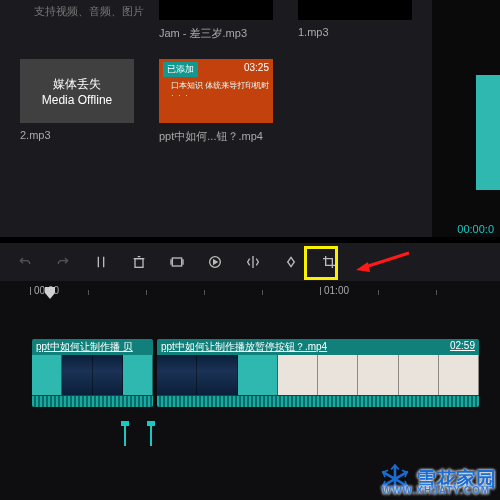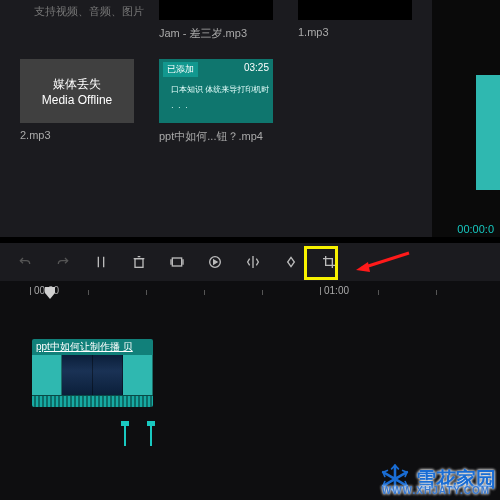--- a/index.html
+++ b/index.html
@@ -35,35 +35,35 @@
     white-space: nowrap; overflow: hidden; text-overflow: ellipsis;
     max-width: 114px;
   }
   .offline .thumb-box {
     background: #404040;
     display: flex; flex-direction: column;
     align-items: center; justify-content: center;
     color: #fff; font-size: 12px;
   }
   .pptthumb .thumb-box {
-    background: #0f766e;
+    background: #c2410c;
     position: relative;
   }
   .pptthumb .badge {
     position: absolute; left: 4px; top: 3px;
     background: #12988f; color: #fff;
     font-size: 9px; padding: 1px 4px;
   }
   .pptthumb .dur {
     position: absolute; right: 4px; top: 3px;
     color: #fff; font-size: 10px;
   }
   .pptthumb .lines {
     position: absolute; left: 12px; top: 22px;
-    color: #e6fffd; font-size: 8px; line-height: 18px;
+    color: #e6fffd; font-size: 8px; line-height: 10px;
   }
   .preview-strip {
     position: absolute; right: 0; top: 0; width: 68px; height: 237px;
     background: #0a0a0a;
     margin-top: 12px;
   }
   .preview-thing {
     position: absolute; right: 0; top: 63px; width: 24px; height: 115px;
     background: #2fb8b0;
   }
@@ -293,20 +293,37 @@
     </div>
     <div class="clip-body">
       <div class="frame teal"></div>
       <div class="frame"></div>
       <div class="frame"></div>
       <div class="frame teal"></div>
     </div>
     <div class="clip-wave"></div>
   </div>
 
+  <div class="clip" style="left:157px; width:322px;">
+    <div class="clip-head">
+      <span>ppt中如何让制作播放暂停按钮？.mp4</span>
+      <span>02:59</span>
+    </div>
+    <div class="clip-body">
+      <div class="frame"></div>
+      <div class="frame"></div>
+      <div class="frame teal"></div>
+      <div class="frame ppt"></div>
+      <div class="frame ppt"></div>
+      <div class="frame ppt"></div>
+      <div class="frame ppt"></div>
+      <div class="frame ppt"></div>
+    </div>
+    <div class="clip-wave"></div>
+  </div>
 
   <div class="marker" style="left:124px;">
       <div class="head"></div>
     </div>
   <div class="marker" style="left:150px;">
       <div class="head"></div>
     </div>
 </div>
 
 <div class="watermark">

